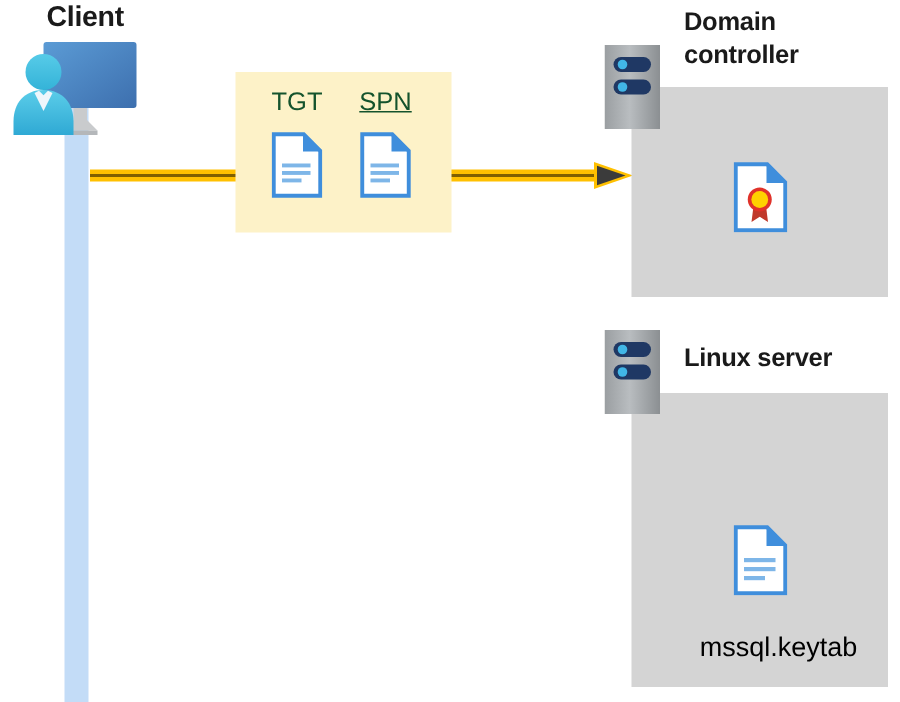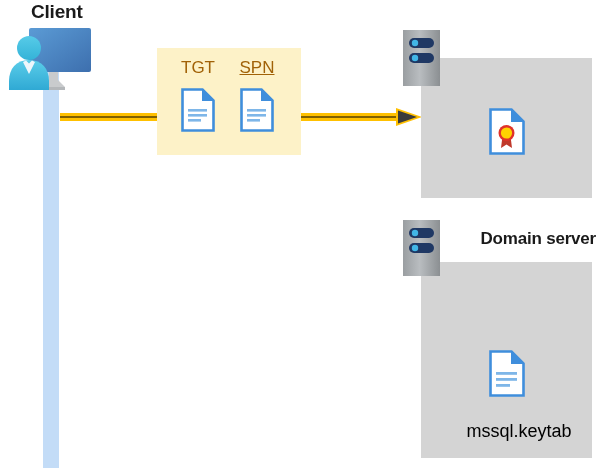--- a/index.html
+++ b/index.html
@@ -18,21 +18,20 @@
     background: #ffffff;
     overflow: hidden;
   }
 
   
   .title-bold {
     position: absolute;
     font-weight: bold;
     color: #1a1a1a;
     letter-spacing: -0.2px;
-    text-align: right;
   }
 
   
   #client-lifeline {
     position: absolute;
     left: 43px;
     top: 72px;
     width: 16px;
     height: 396px;
     background: #c3dcf7;
@@ -59,21 +58,21 @@
     position: absolute;
     left: 157px;
     top: 48px;
     width: 144px;
     height: 107px;
     background: #fdf2c8;
   }
   .token-label {
     position: absolute;
     font-size: 17px;
-    color: #a16207;
+    color: #14532d;
     text-align: center;
     width: 56px;
   }
   #tgt-label { left: 170px; top: 58px; }
   #spn-label { left: 229px; top: 58px; text-decoration: underline; }
 
   .doc-icon {
     position: absolute;
     width: 34px;
     height: 44px;
@@ -254,20 +253,21 @@
         </linearGradient>
       </defs>
       <rect x="0" y="0" width="37" height="56" fill="url(#towerGrad)"></rect>
       <rect x="6" y="8" width="25" height="10" rx="5" fill="#1f3864"></rect>
       <circle cx="12" cy="13" r="3.2" fill="#41b6e6"></circle>
       <rect x="6" y="23" width="25" height="10" rx="5" fill="#1f3864"></rect>
       <circle cx="12" cy="28" r="3.2" fill="#41b6e6"></circle>
     </svg>
   </div>
 
+  <div class="title-bold" id="dc-title">Domain controller</div>
 
   <div id="cert-icon">
     <svg width="36" height="47" viewBox="0 0 36 47" xmlns="http://www.w3.org/2000/svg">
       <path d="M1.5 1.5 h21 l12 12 v32 h-33 z" fill="#ffffff" stroke="#3f8edc" stroke-width="2.6"></path>
       <path d="M22 2 l12 12 h-12 z" fill="#3f8edc"></path>
 
       <path d="M13.5 28 l-1.5 12 l5.5 -3.5 l5.5 3.5 l-1.5 -12 z" fill="#c0392b"></path>
 
       <circle cx="17.5" cy="25" r="8" fill="#e0322a"></circle>
       <circle cx="17.5" cy="25" r="5.6" fill="#ffd200"></circle>
@@ -279,21 +279,21 @@
   <div class="server-icon" id="linux-server-icon">
     <svg width="37" height="56" viewBox="0 0 37 56" xmlns="http://www.w3.org/2000/svg">
       <rect x="0" y="0" width="37" height="56" fill="url(#towerGrad)"></rect>
       <rect x="6" y="8" width="25" height="10" rx="5" fill="#1f3864"></rect>
       <circle cx="12" cy="13" r="3.2" fill="#41b6e6"></circle>
       <rect x="6" y="23" width="25" height="10" rx="5" fill="#1f3864"></rect>
       <circle cx="12" cy="28" r="3.2" fill="#41b6e6"></circle>
     </svg>
   </div>
 
-  <div class="title-bold" id="linux-title">Domain server</div>
+  <div class="title-bold" id="linux-title">Linux server</div>
 
 
   <div id="keytab-icon">
     <svg width="36" height="47" viewBox="0 0 36 47" xmlns="http://www.w3.org/2000/svg">
       <path d="M1.5 1.5 h21 l12 12 v32 h-33 z" fill="#ffffff" stroke="#3f8edc" stroke-width="2.6"></path>
       <path d="M22 2 l12 12 h-12 z" fill="#3f8edc"></path>
       <rect x="7" y="22" width="21" height="2.8" fill="#7eb6e8"></rect>
       <rect x="7" y="28" width="21" height="2.8" fill="#7eb6e8"></rect>
       <rect x="7" y="34" width="14" height="2.8" fill="#7eb6e8"></rect>
     </svg>

